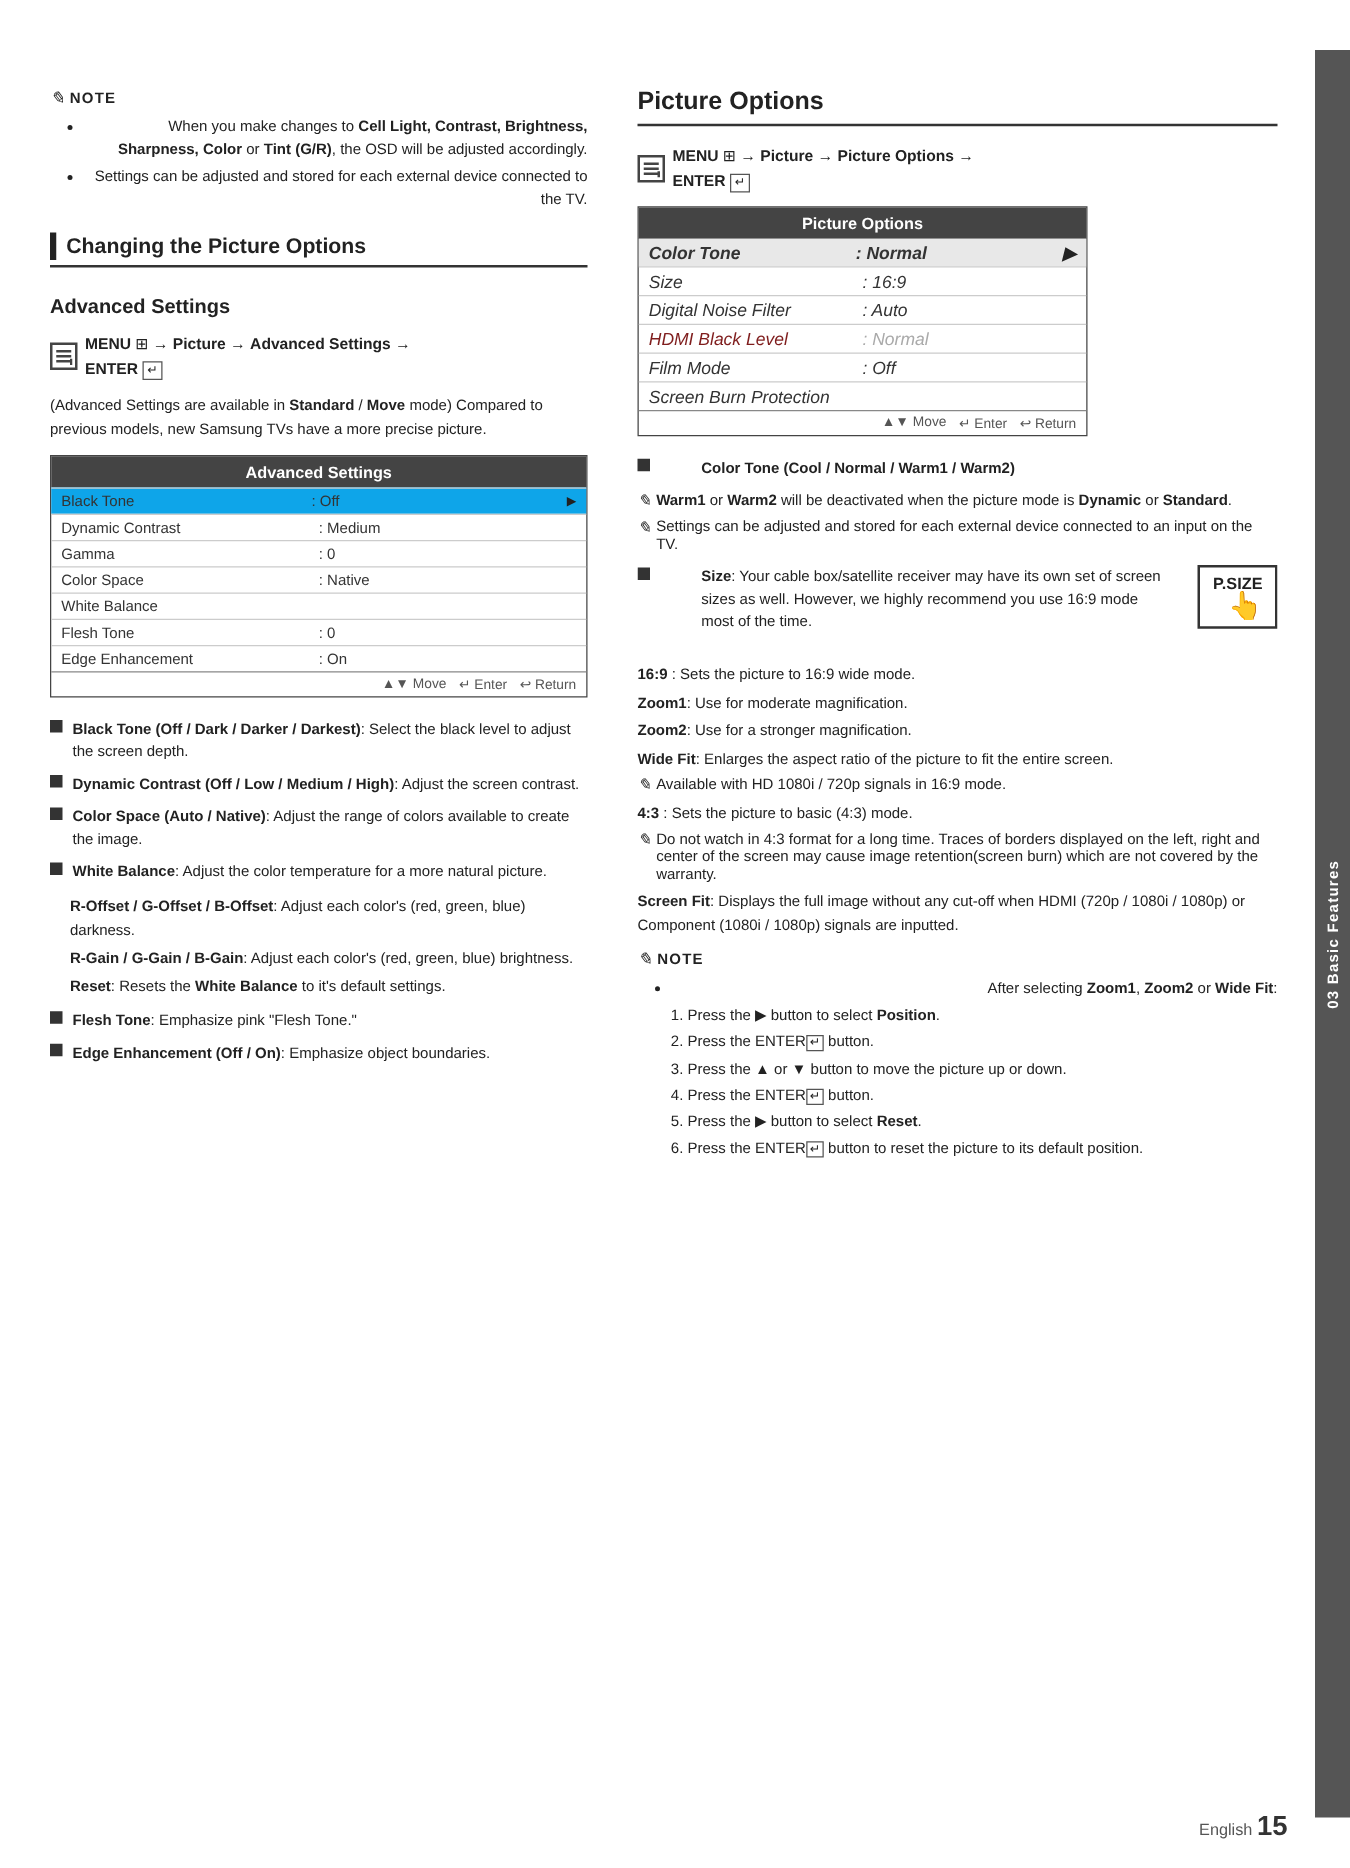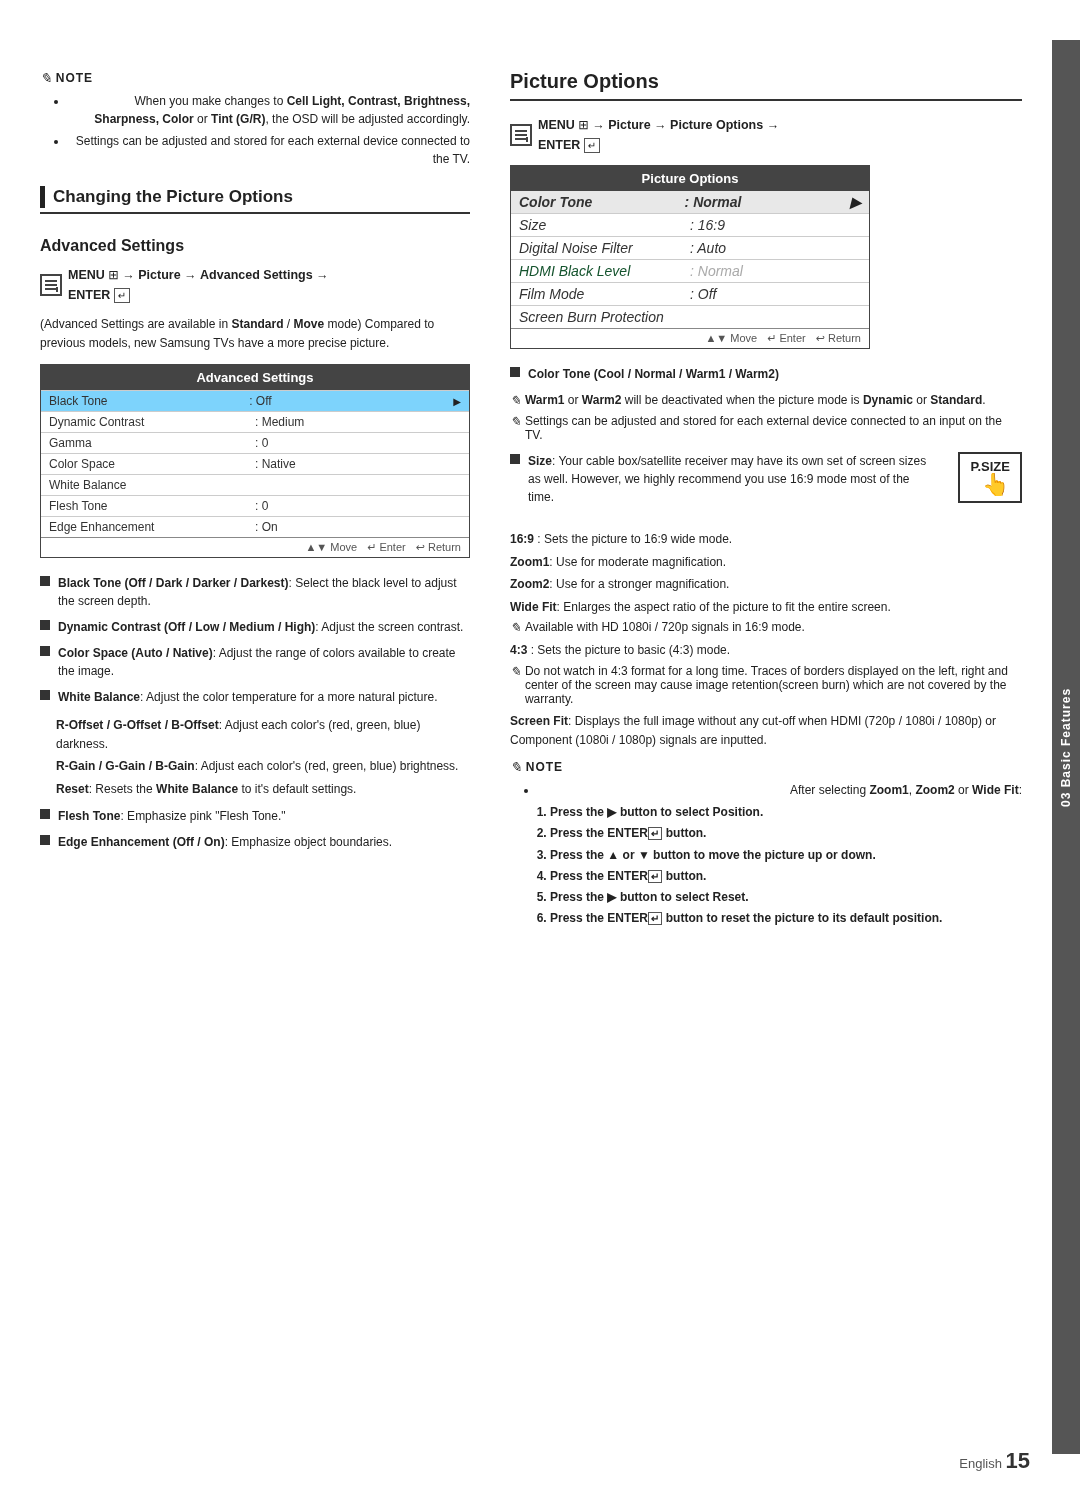--- a/index.html
+++ b/index.html
@@ -148,21 +148,21 @@
       display: flex;
       align-items: center;
       border-top: 1px solid #ccc;
       padding: 3px 8px;
       font-size: 12px;
     }
     .settings-table-row:first-of-type {
       border-top: none;
     }
     .settings-table-row.highlighted {
-      background: #7dd3fc;
+      background: #0ea5e9;
     }
     .row-label {
       flex: 1;
       color: #333;
     }
     .row-value {
       flex: 1;
       color: #333;
     }
     .row-arrow {
@@ -255,20 +255,21 @@
       list-style: none;
       padding: 0;
       margin-bottom: 10px;
     }
     .square-bullet-list li {
       display: flex;
       align-items: flex-start;
       margin-bottom: 6px;
       font-size: 12px;
       line-height: 1.5;
+      gap: 33px;
     }
     .sq {
       width: 10px;
       height: 10px;
       background: #333;
       margin-right: 8px;
       margin-top: 2px;
       flex-shrink: 0;
     }
     .circle-note {
@@ -283,21 +284,20 @@
       font-size: 13px;
     }
     .ordered-list {
       list-style: decimal;
       padding-left: 20px;
       font-size: 12px;
       line-height: 1.6;
     }
     .ordered-list li {
       margin-bottom: 2px;
-      font-weight: bold;
     }
     .bottom-footer {
       position: absolute;
       bottom: 20px;
       right: 50px;
       font-size: 13px;
       color: #555;
     }
     .page-number {
       font-size: 22px;
@@ -455,21 +455,21 @@
         </div>
         <div class="po-row">
           <span class="po-label">Size</span>
           <span class="po-value">: 16:9</span>
         </div>
         <div class="po-row">
           <span class="po-label">Digital Noise Filter</span>
           <span class="po-value">: Auto</span>
         </div>
         <div class="po-row" style="color:#aaa;">
-          <span class="po-label" style="color:#14532d;">HDMI Black Level</span>
+          <span class="po-label" style="color:#7f1d1d;">HDMI Black Level</span>
           <span class="po-value" style="color:#aaa;">: Normal</span>
         </div>
         <div class="po-row">
           <span class="po-label">Film Mode</span>
           <span class="po-value">: Off</span>
         </div>
         <div class="po-row">
           <span class="po-label">Screen Burn Protection</span>
           <span class="po-value"></span>
         </div>

